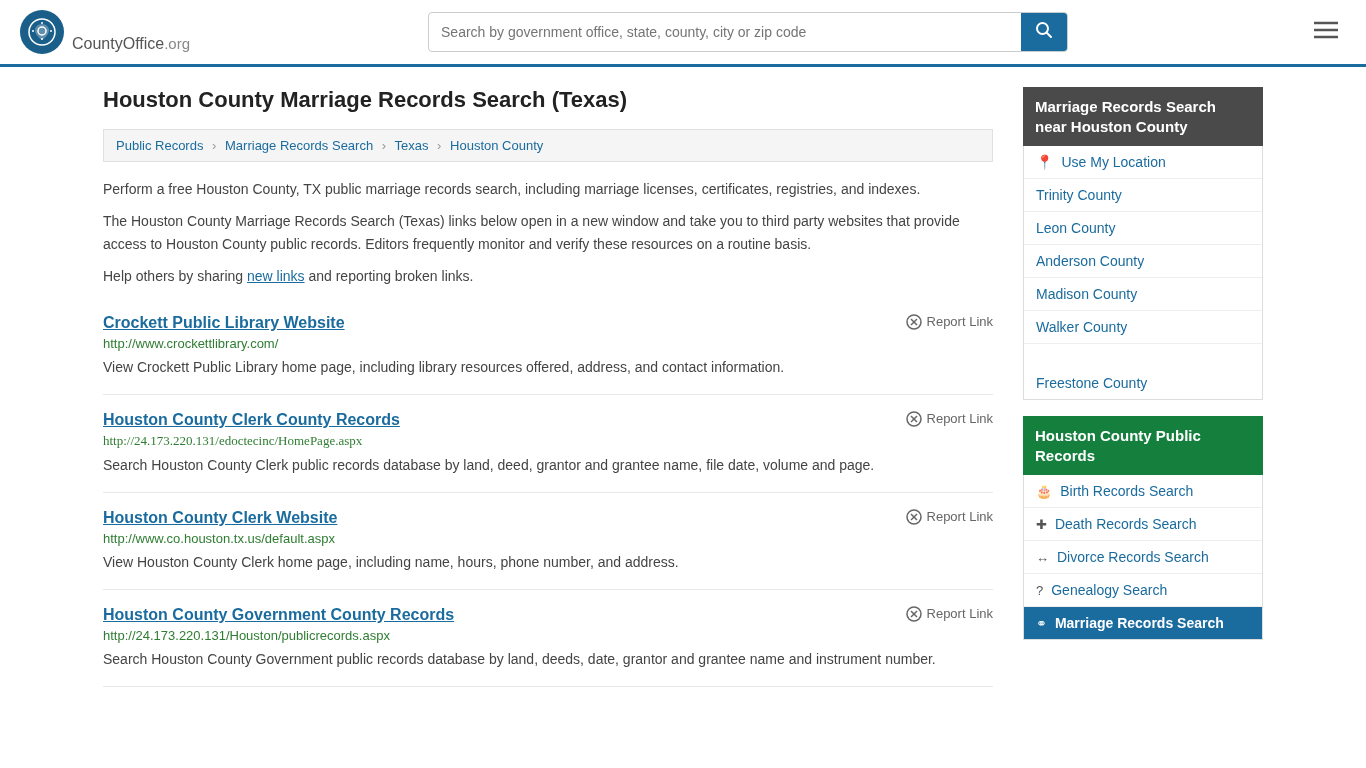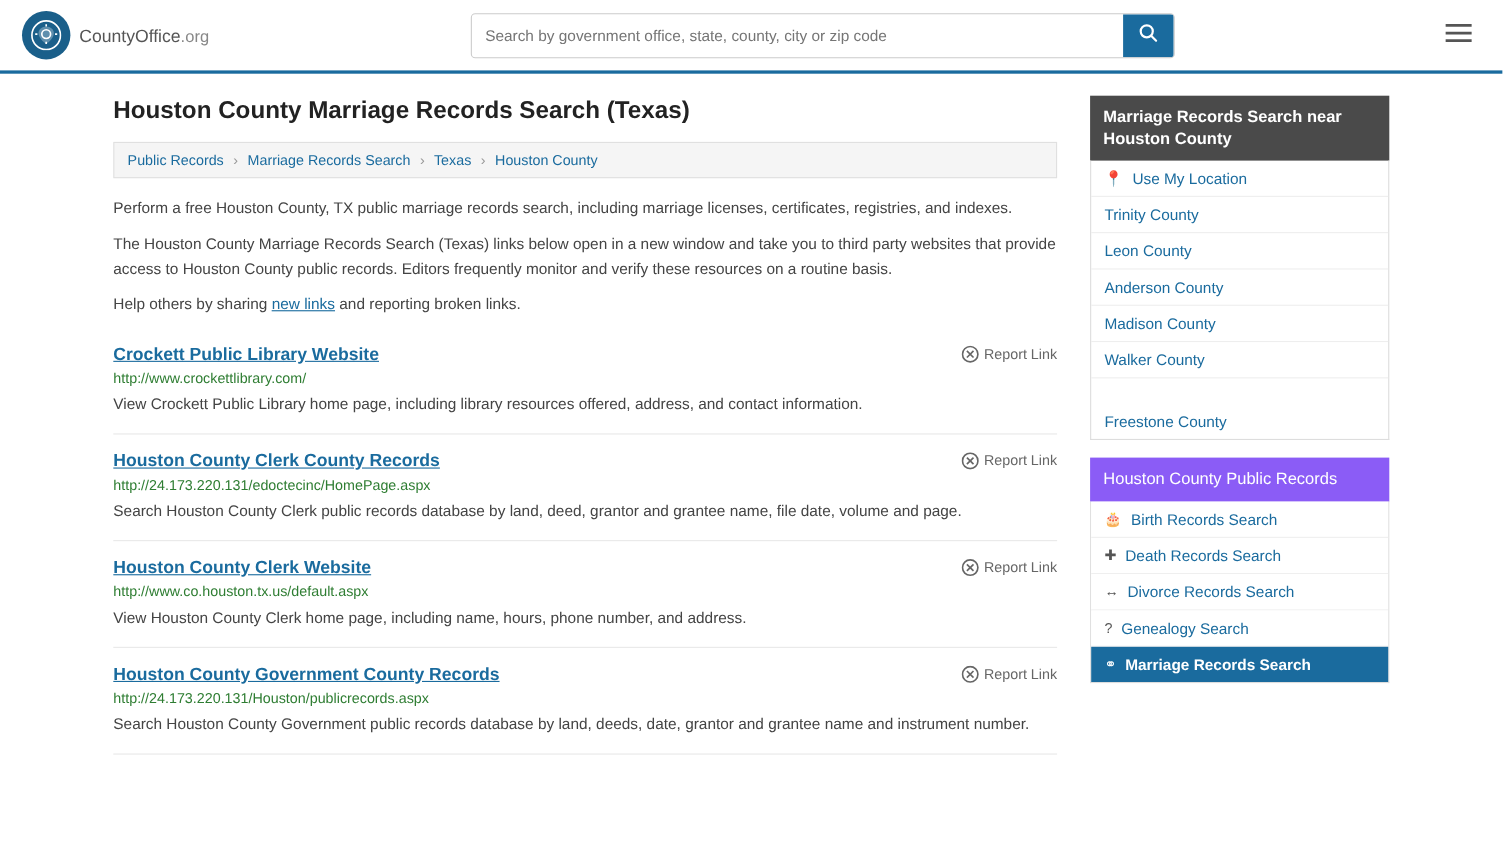--- a/index.html
+++ b/index.html
@@ -9,21 +9,21 @@
     #header {
       background: #fff;
       border-bottom: 3px solid #1a6b9e;
       padding: 10px 20px;
       display: flex;
       align-items: center;
       justify-content: space-between;
     }
     #logo-area {
       display: flex;
-      align-items: center;
+      align-items: flex-end;
       gap: 8px;
     }
     #logo-circle {
       width: 44px;
       height: 44px;
       background: #1a5f8a;
       border-radius: 50%;
       display: flex;
       align-items: center;
       justify-content: center;
@@ -279,21 +279,21 @@
           <span class="result-title">Houston County Clerk County Records</span>
           <div class="report-link">
             <svg width="16" height="16" viewBox="0 0 16 16" fill="none">
               <circle cx="8" cy="8" r="7" stroke="#666" stroke-width="1.5"></circle>
               <line x1="5" y1="5" x2="11" y2="11" stroke="#666" stroke-width="1.5"></line>
               <line x1="11" y1="5" x2="5" y2="11" stroke="#666" stroke-width="1.5"></line>
             </svg>
             <span>Report Link</span>
           </div>
         </div>
-        <div class="result-url" style="color:#2e7d32;font-size:13px;margin-bottom:6px;cursor:pointer;">http://24.173.220.131/edoctecinc/HomePage.aspx</div>
+        <div class="result-url" style="color:#2e7d32;font-size:13px;margin-bottom:6px;cursor:pointer;font-family:Liberation Serif, serif;">http://24.173.220.131/edoctecinc/HomePage.aspx</div>
         <div class="result-desc">Search Houston County Clerk public records database by land, deed, grantor and grantee name, file date, volume and page.</div>
       </div>
 
       <div class="result-card">
         <div class="result-header">
           <span class="result-title">Houston County Clerk Website</span>
           <div class="report-link">
             <svg width="16" height="16" viewBox="0 0 16 16" fill="none">
               <circle cx="8" cy="8" r="7" stroke="#666" stroke-width="1.5"></circle>
               <line x1="5" y1="5" x2="11" y2="11" stroke="#666" stroke-width="1.5"></line>
@@ -318,21 +318,21 @@
             <span>Report Link</span>
           </div>
         </div>
         <div class="result-url" style="color:#2e7d32;font-size:13px;margin-bottom:6px;cursor:pointer;">http://24.173.220.131/Houston/publicrecords.aspx</div>
         <div class="result-desc">Search Houston County Government public records database by land, deeds, date, grantor and grantee name and instrument number.</div>
       </div>
 
     </div>
   </div>
 
-  <div id="sidebar" style="width:272px;flex-shrink:0;">
+  <div id="sidebar" style="width:240px;flex-shrink:0;">
 
     <div class="sidebar-section-header" style="background:#4a4a4a;color:white;padding:10px 12px;font-size:15px;font-weight:bold;margin-bottom:0;line-height:1.3;">Marriage Records Search near Houston County</div>
     <div class="sidebar-list" style="border:1px solid #ddd;border-top:none;margin-bottom:16px;">
       <div class="use-location-item" style="display:flex;align-items:center;gap:8px;padding:8px 12px;border-bottom:1px solid #eee;cursor:pointer;">
         <span style="color:#333;font-size:14px;">📍</span>
         <a href="#" style="color:#1a6b9e;font-size:14px;text-decoration:none;">Use My Location</a>
       </div>
       <div class="sidebar-item" style="padding:8px 12px;border-bottom:1px solid #eee;">
         <a href="#" style="color:#1a6b9e;text-decoration:none;font-size:14px;">Trinity County</a>
       </div>
@@ -346,21 +346,21 @@
         <a href="#" style="color:#1a6b9e;text-decoration:none;font-size:14px;">Madison County</a>
       </div>
       <div class="sidebar-item" style="padding:8px 12px;border-bottom:1px solid #eee;">
         <a href="#" style="color:#1a6b9e;text-decoration:none;font-size:14px;">Walker County</a>
       </div>
       <div class="sidebar-item" style="padding:8px 12px;margin-top:23px;">
         <a href="#" style="color:#1a6b9e;text-decoration:none;font-size:14px;">Freestone County</a>
       </div>
     </div>
 
-    <div class="sidebar-section-header" style="background:#8b5cf6;color:white;padding:10px 12px;font-size:15px;font-weight:normal;margin-bottom:0;line-height:1.3;">Houston County Public Records</div>
+    <div class="sidebar-section-header" style="background:#15803d;color:white;padding:10px 12px;font-size:15px;font-weight:bold;margin-bottom:0;line-height:1.3;">Houston County Public Records</div>
     <div class="sidebar-list sidebar-public-records" style="border:1px solid #ddd;border-top:none;margin-bottom:16px;">
       <div class="sidebar-item" style="padding:8px 12px;border-bottom:1px solid #eee;display:flex;align-items:center;gap:8px;">
         <span style="font-size:13px;color:#555;">🎂</span>
         <a href="#" style="color:#1a6b9e;text-decoration:none;font-size:14px;">Birth Records Search</a>
       </div>
       <div class="sidebar-item" style="padding:8px 12px;border-bottom:1px solid #eee;display:flex;align-items:center;gap:8px;">
         <span style="font-size:13px;color:#555;">✚</span>
         <a href="#" style="color:#1a6b9e;text-decoration:none;font-size:14px;">Death Records Search</a>
       </div>
       <div class="sidebar-item" style="padding:8px 12px;border-bottom:1px solid #eee;display:flex;align-items:center;gap:8px;">

